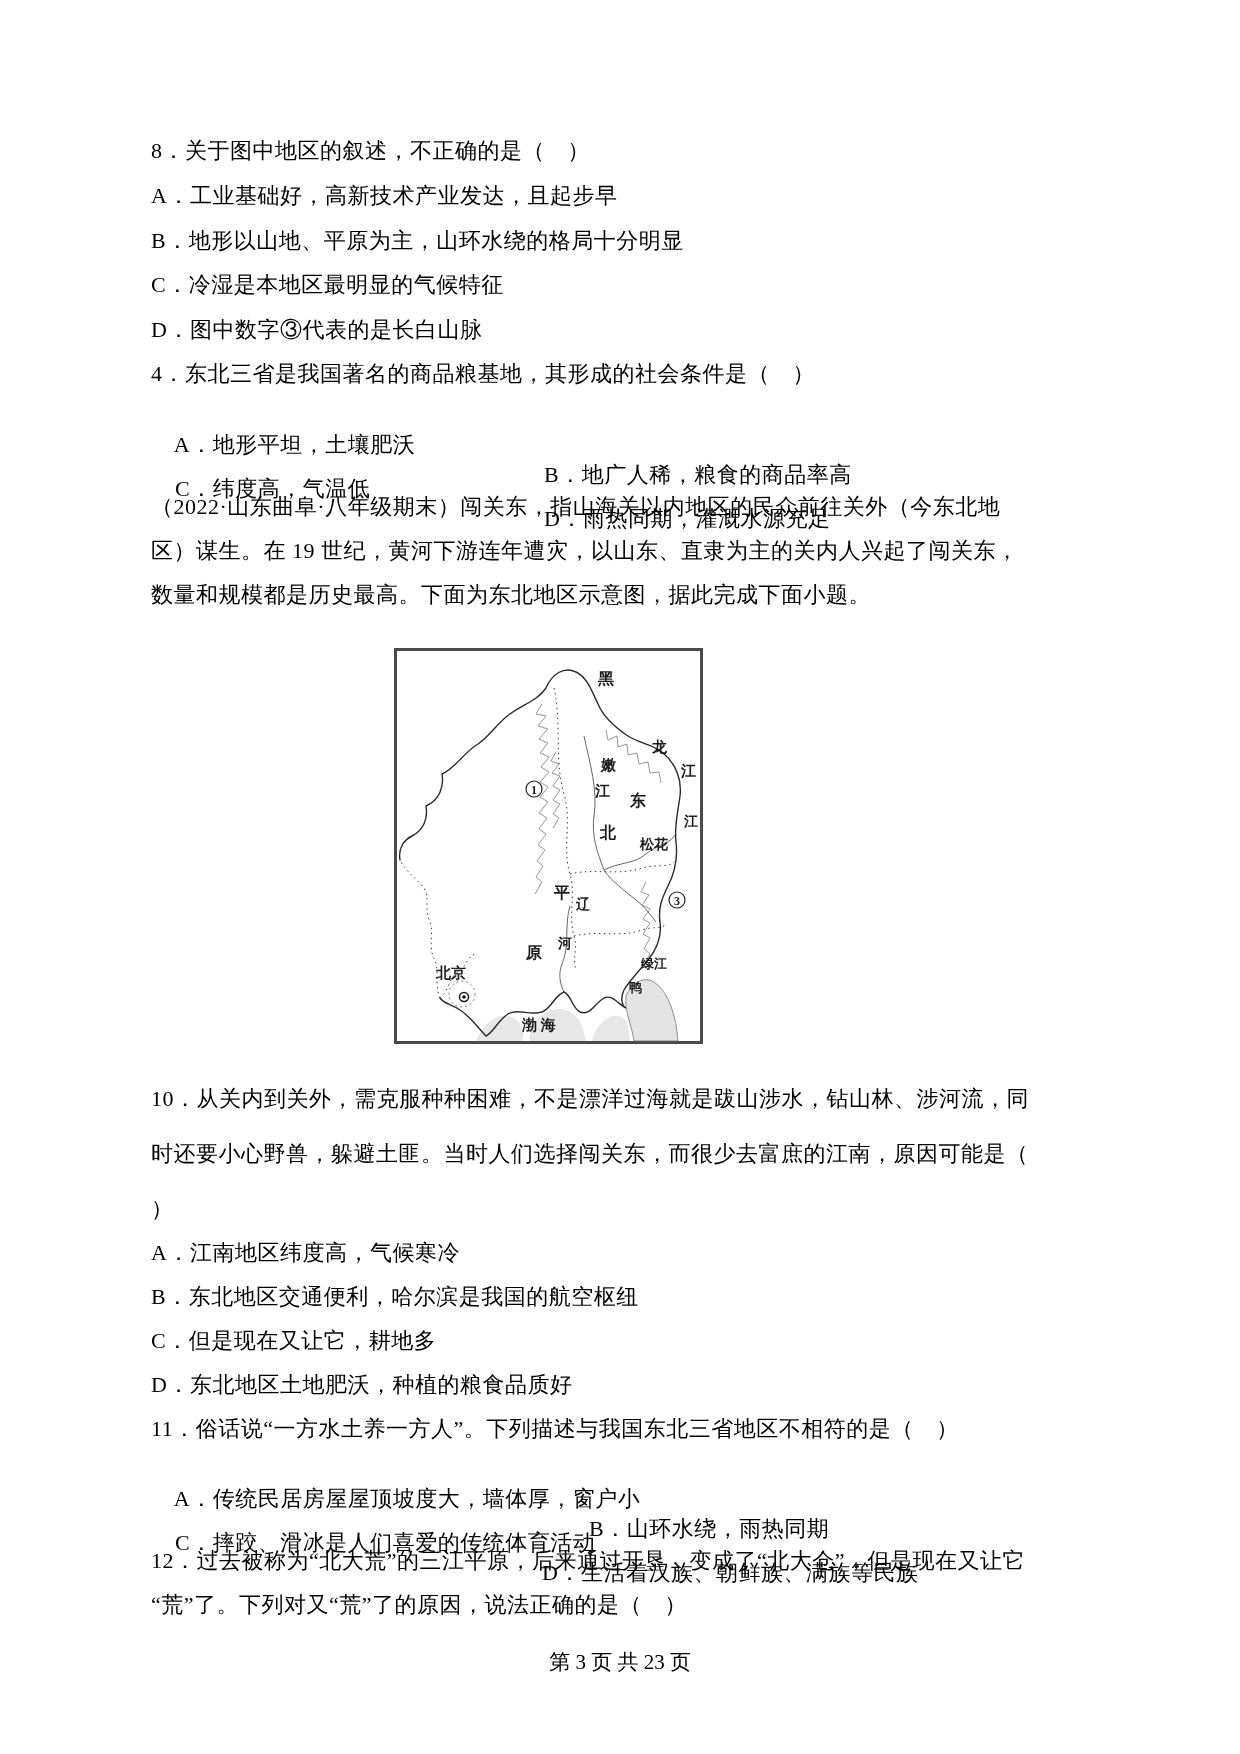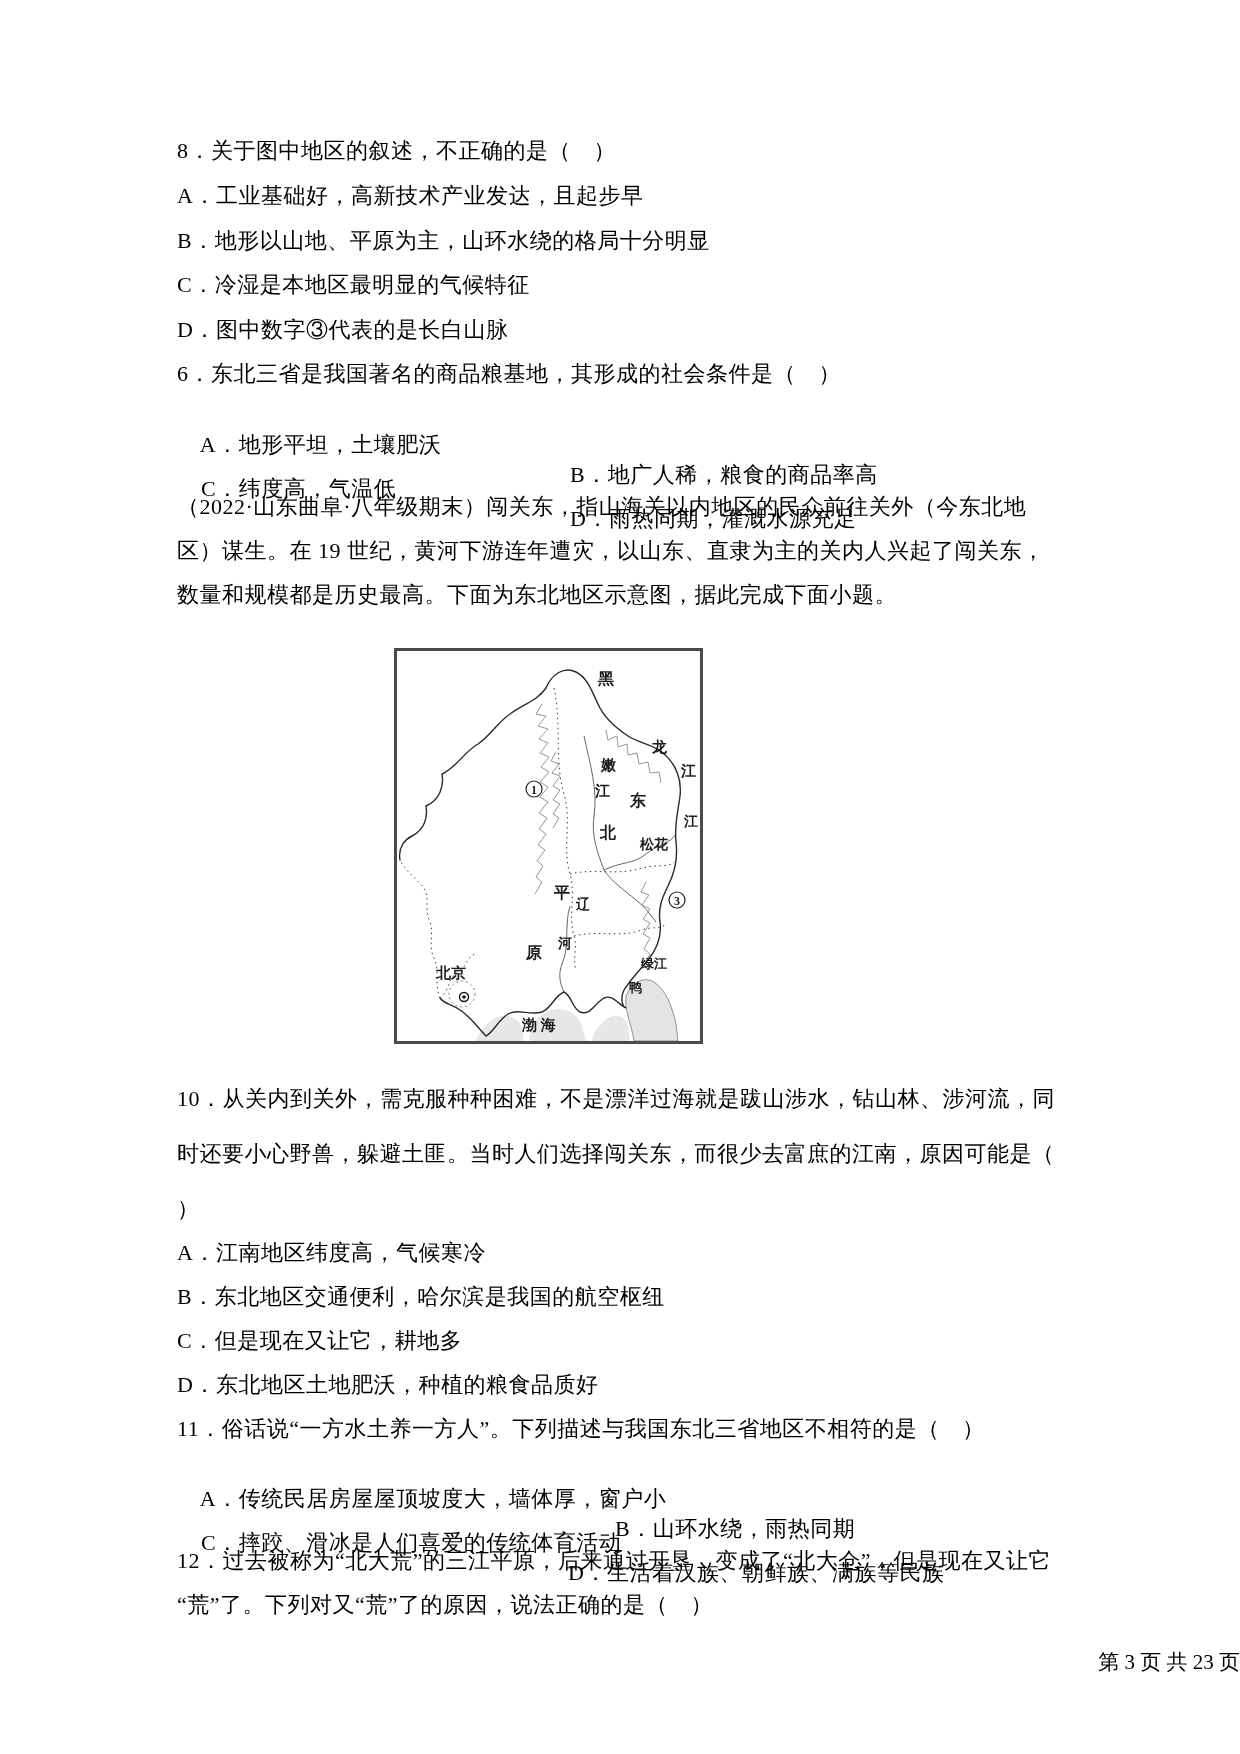--- a/index.html
+++ b/index.html
@@ -2,44 +2,44 @@
 <html><head>
 <meta charset="utf-8">
 <style>
   html,body{margin:0;padding:0;}
   body{
     width:1240px;height:1754px;background:#ffffff;position:relative;
     font-family:"Liberation Serif","DejaVu Serif",serif;
     color:#000;font-size:22px;
   }
   .page{position:absolute;inset:0;}
-  .line{position:absolute;left:177px;white-space:pre;letter-spacing:0.5px;text-align:right;}
+  .line{position:absolute;left:151px;white-space:pre;letter-spacing:0.5px;text-align:right;}
   .c2{position:absolute;white-space:pre;}
   .map-wrap{position:absolute;left:394px;top:648px;width:309px;height:396px;}
-  .footer{position:absolute;left:0;top:1648px;width:100%;text-align:right;font-size:21px;}
+  .footer{position:absolute;left:0;top:1648px;width:100%;text-align:center;font-size:21px;}
   svg text{font-family:"Liberation Serif","DejaVu Serif",serif;font-weight:700;fill:#1b1b1b;}
   .coast{fill:none;stroke:#2a2a2a;stroke-width:1.4;stroke-linecap:round;}
   .dotted{fill:none;stroke:#3a3a3a;stroke-width:1;stroke-dasharray:1.5,3.5;}
   .river{fill:none;stroke:#555;stroke-width:0.9;}
   .ridge{fill:none;stroke:#979797;stroke-width:1;}
   .sea{fill:#e7e7e7;stroke:none;}
   .foreign{fill:#e4e4e4;stroke:#666;stroke-width:0.7;}
 </style>
 </head>
 <body>
 
 <div class="page">
 
   <div class="line" style="top:136px">8．关于图中地区的叙述，不正确的是（　）</div>
   <div class="line" style="top:181px">A．工业基础好，高新技术产业发达，且起步早</div>
   <div class="line" style="top:226px">B．地形以山地、平原为主，山环水绕的格局十分明显</div>
   <div class="line" style="top:270px">C．冷湿是本地区最明显的气候特征</div>
   <div class="line" style="top:315px">D．图中数字③代表的是长白山脉</div>
 
-  <div class="line" style="top:359px">6．东北三省是我国著名的商品粮基地，其形成的社会条件是（　）</div>
+  <div class="line" style="top:359px">4．东北三省是我国著名的商品粮基地，其形成的社会条件是（　）</div>
   <div class="line" style="top:448px">
     <span>C．纬度高，气温低</span>
     <span class="c2" style="left:393px">D．雨热同期，灌溉水源充足</span>
   </div>
   <div class="line" style="top:404px">
     <span>A．地形平坦，土壤肥沃</span>
     <span class="c2" style="left:393px">B．地广人稀，粮食的商品率高</span>
   </div>
 
   <div class="line" style="top:492px">（2022·山东曲阜·八年级期末）闯关东，指山海关以内地区的民众前往关外（今东北地</div>

